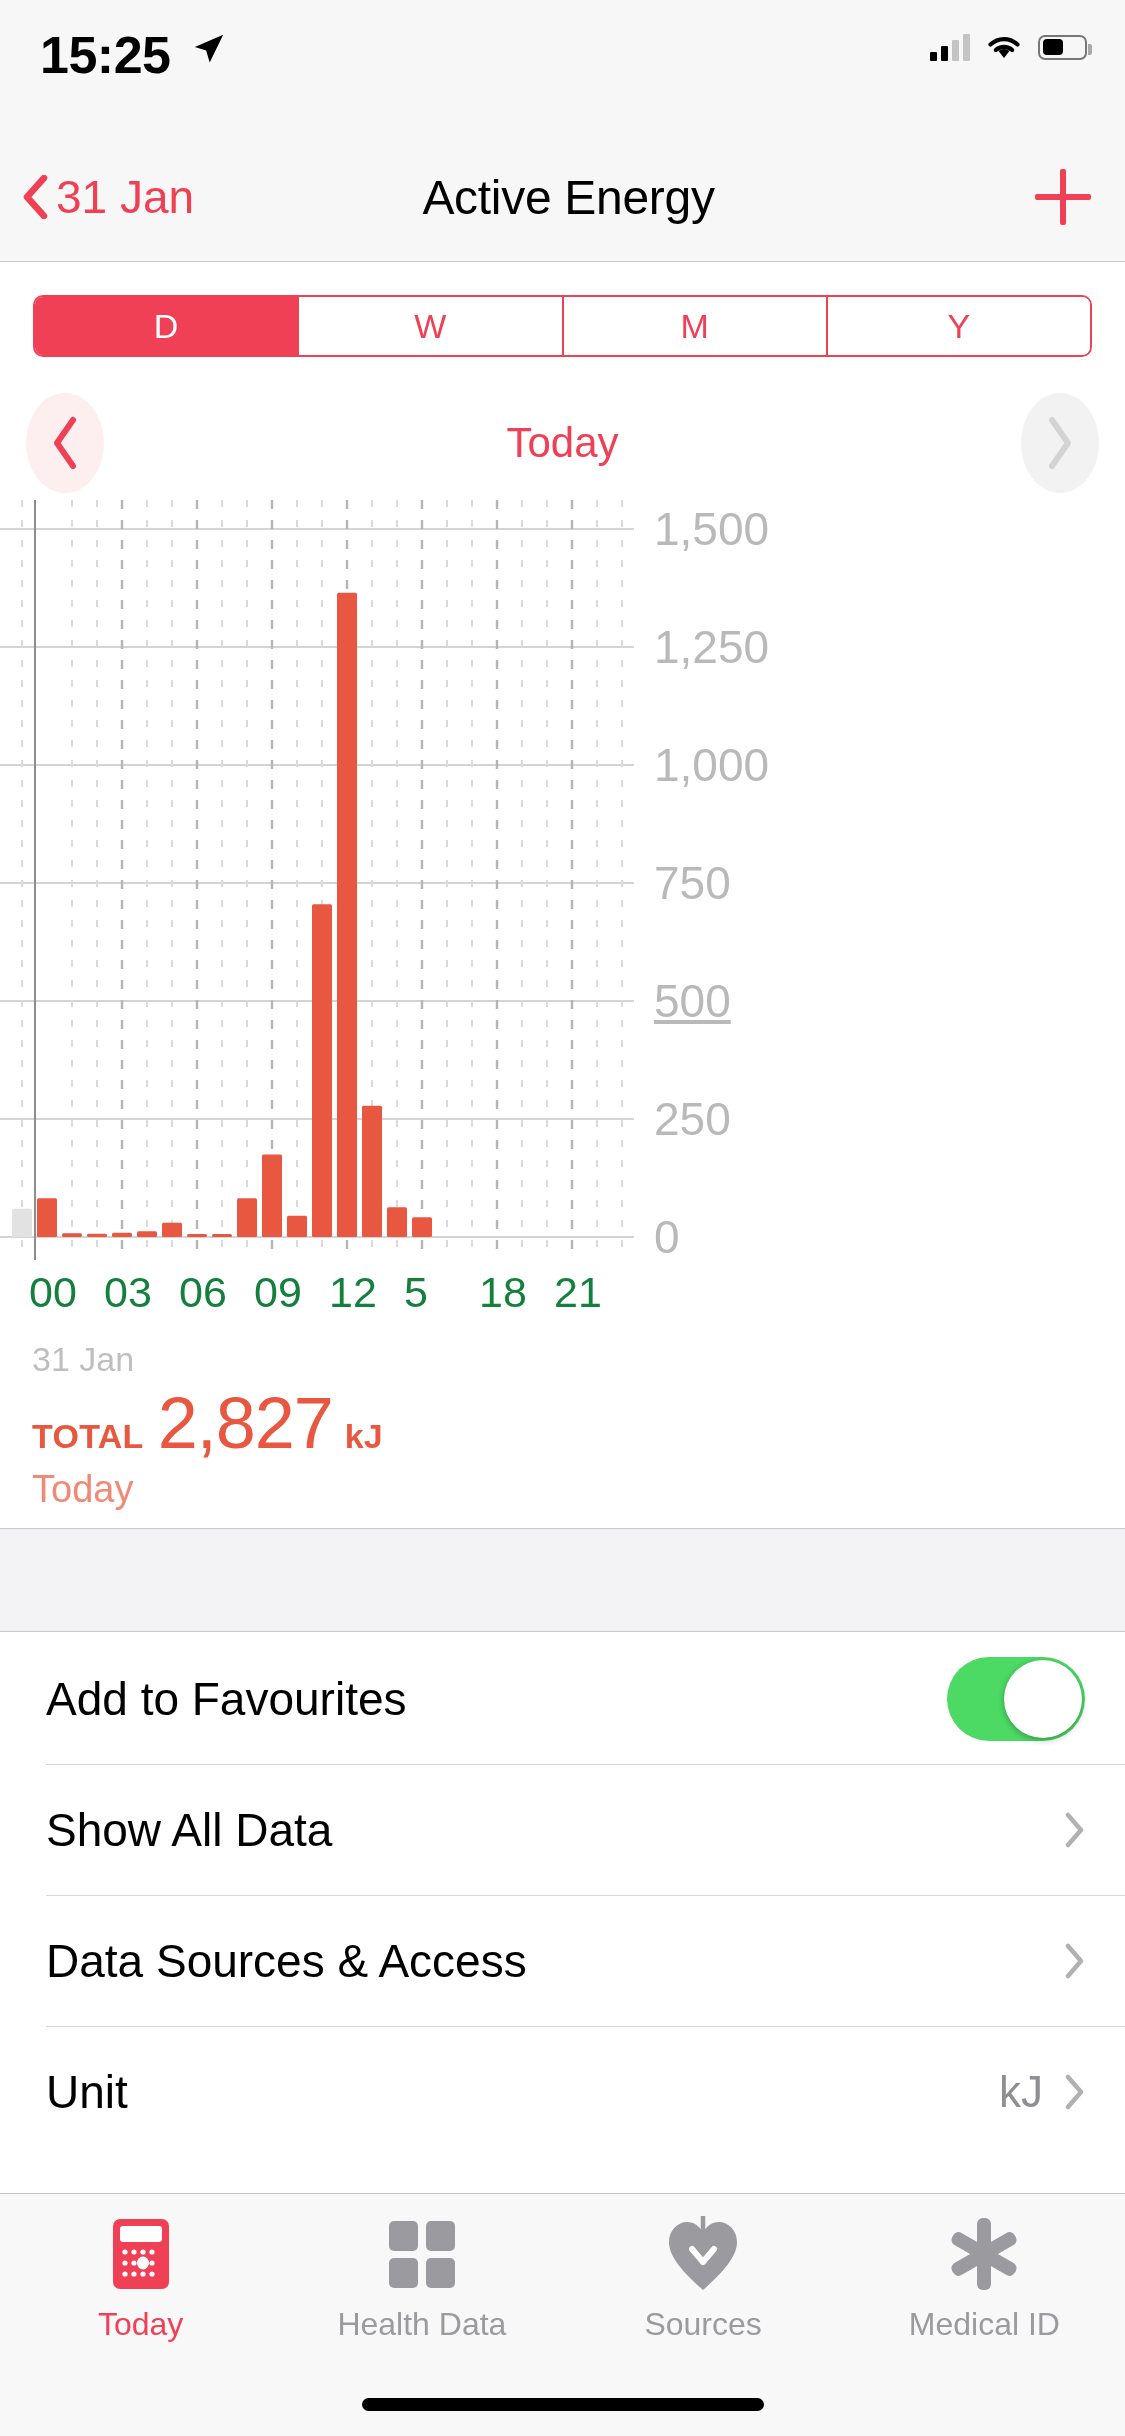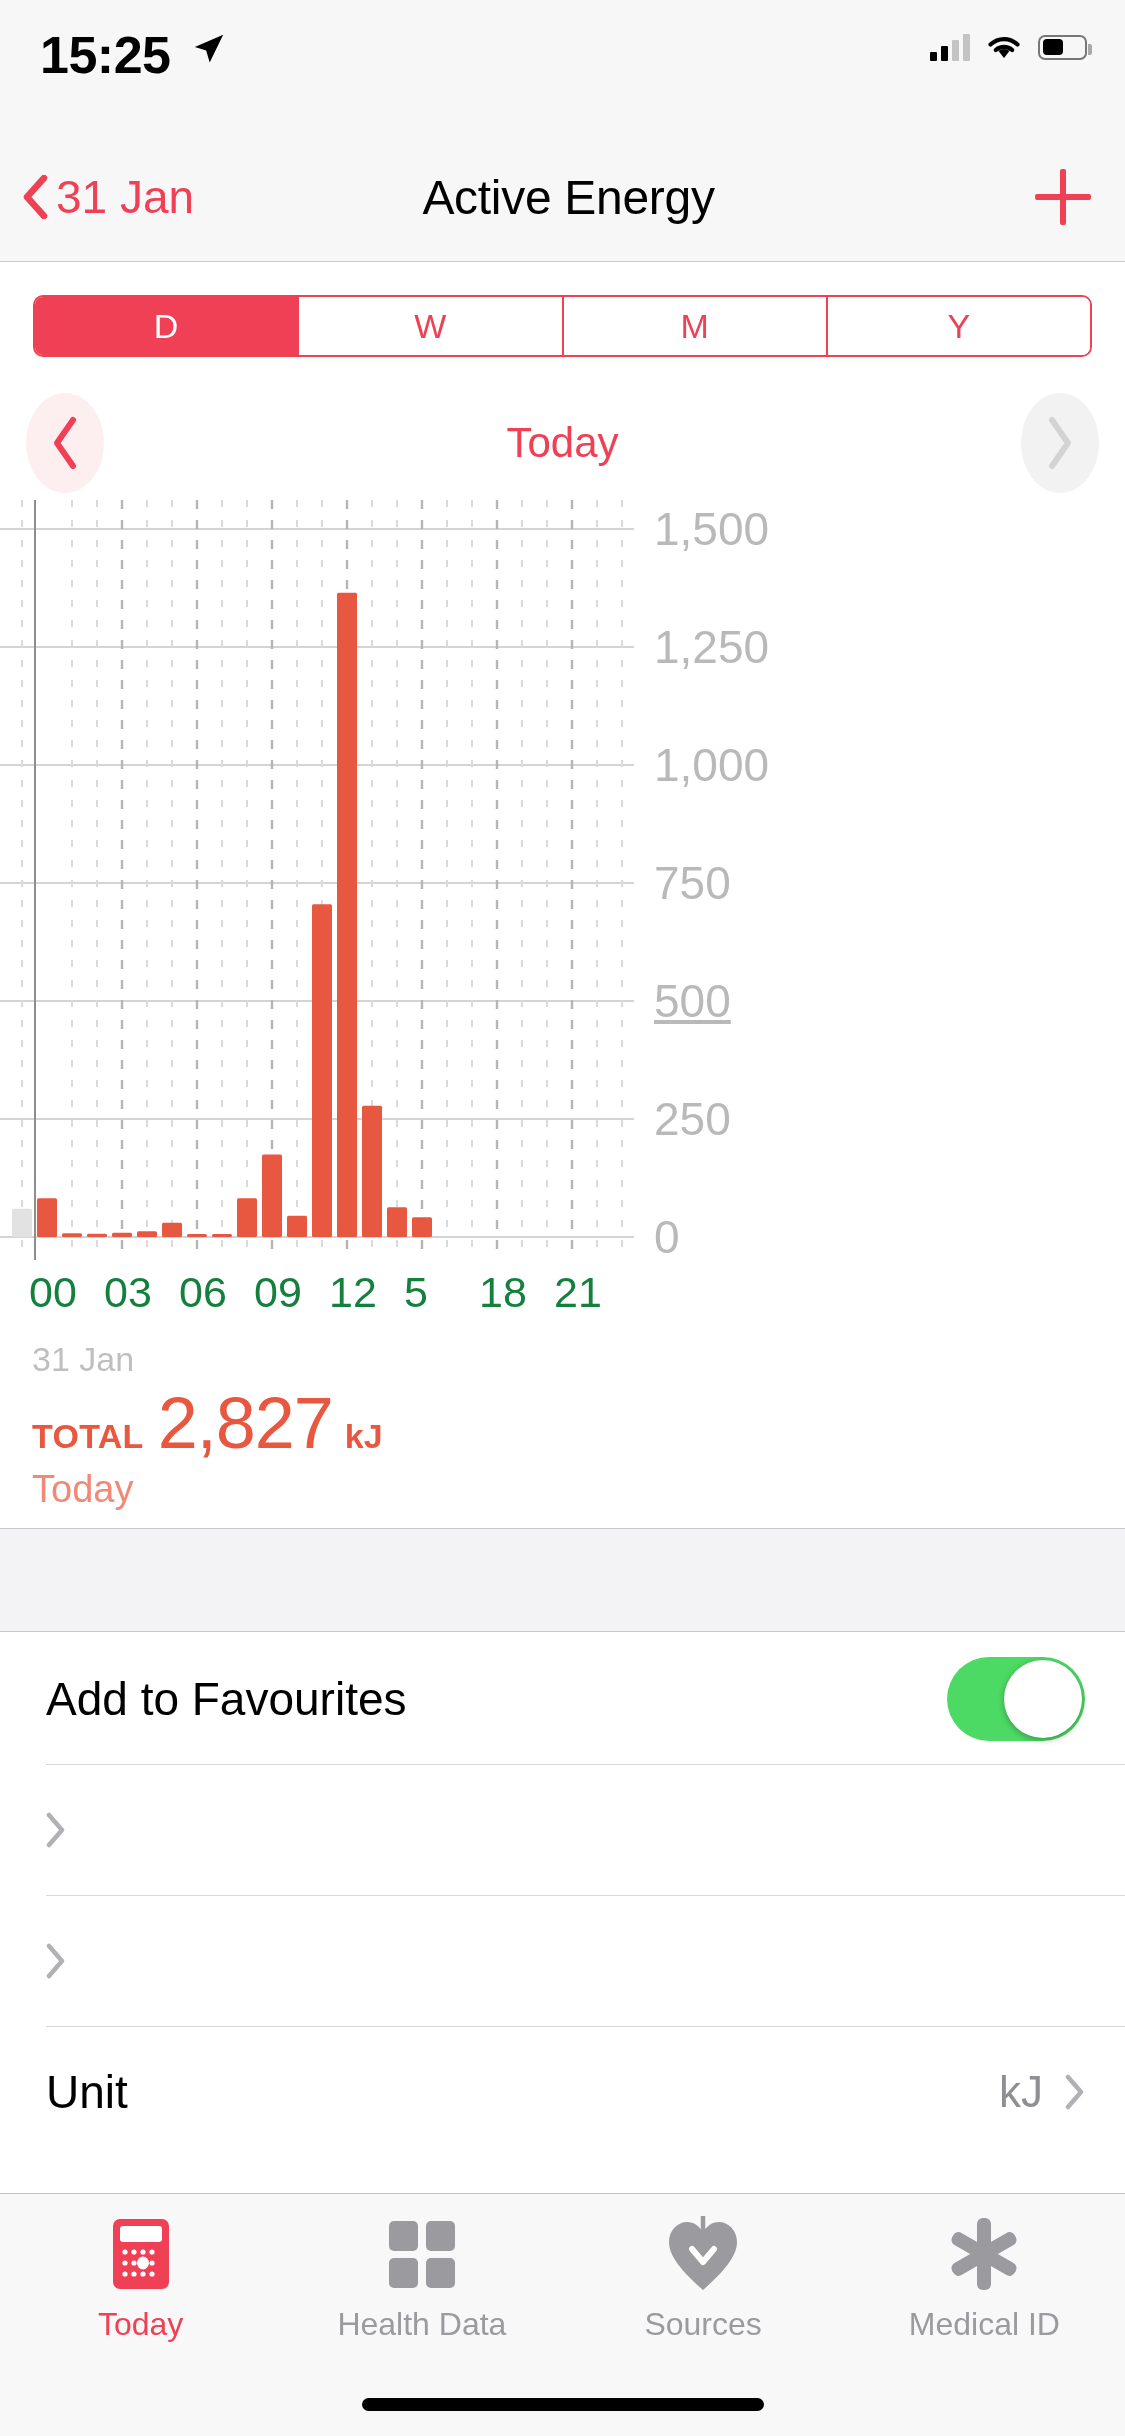--- a/index.html
+++ b/index.html
@@ -311,26 +311,28 @@
   <div class="list">
 
     <div class="row">
       <span class="row-label">Add to Favourites</span>
       <span class="toggle">
           <span class="knob"></span>
         </span>
     </div>
 
     <div class="row">
+      <span class="row-label">Show All Data</span>
       <svg class="disclosure" viewBox="0 0 20 36">
         <path d="M3 3 L16 18 L3 33" stroke="#b0b0b5" stroke-width="4.5" fill="none" stroke-linecap="round" stroke-linejoin="round"></path>
       </svg>
     </div>
 
     <div class="row">
+      <span class="row-label">Data Sources &amp; Access</span>
       <svg class="disclosure" viewBox="0 0 20 36">
         <path d="M3 3 L16 18 L3 33" stroke="#b0b0b5" stroke-width="4.5" fill="none" stroke-linecap="round" stroke-linejoin="round"></path>
       </svg>
     </div>
 
     <div class="row">
       <span class="row-label">Unit</span>
       <span class="row-value">kJ</span>
       <svg class="disclosure" viewBox="0 0 20 36">
         <path d="M3 3 L16 18 L3 33" stroke="#b0b0b5" stroke-width="4.5" fill="none" stroke-linecap="round" stroke-linejoin="round"></path>

